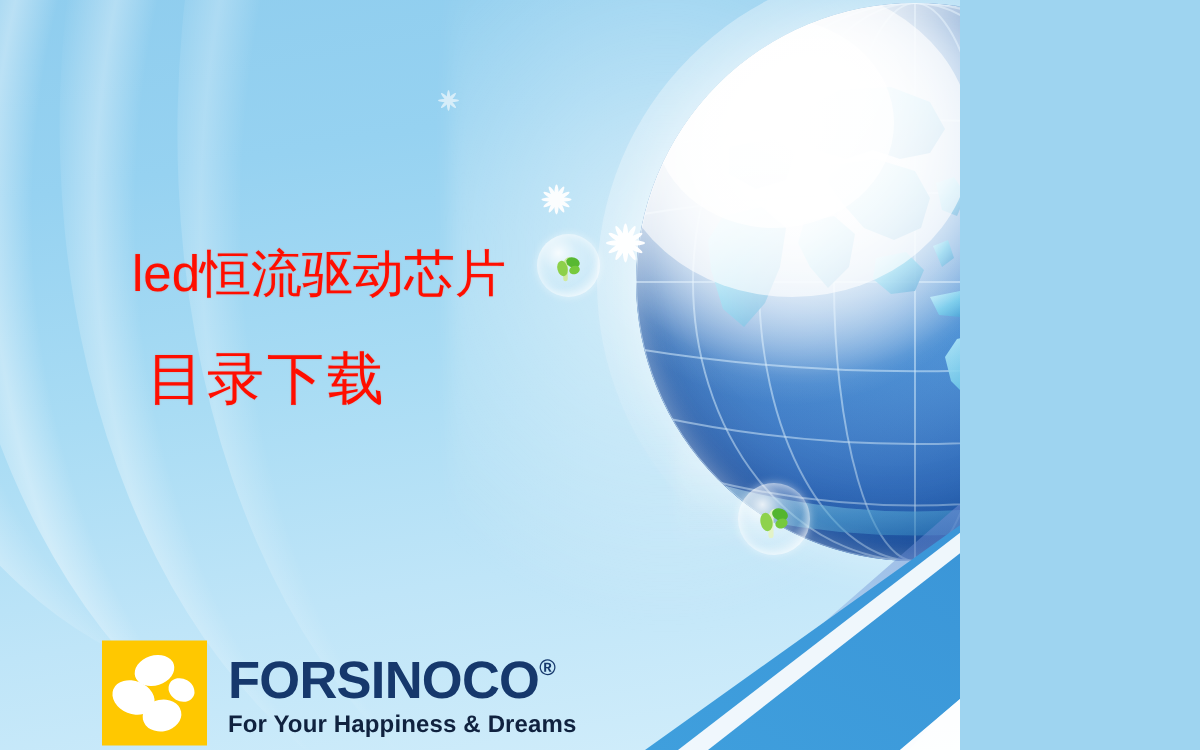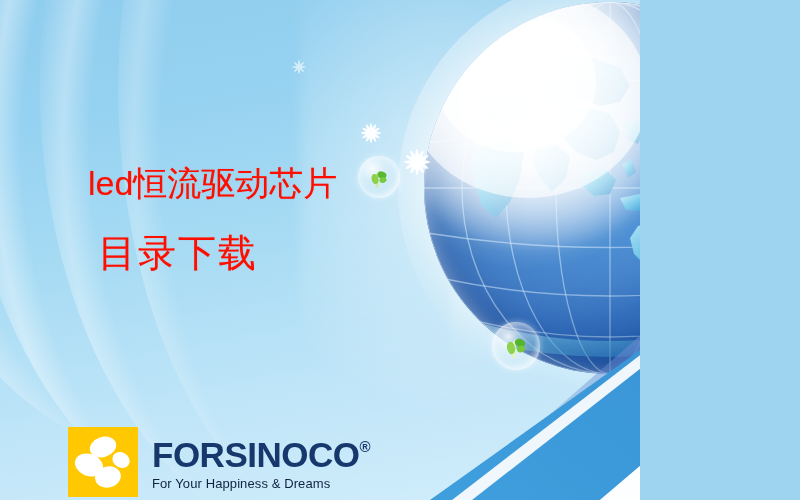--- a/index.html
+++ b/index.html
@@ -125,22 +125,22 @@
     width:70px;height:70px;background:#FFC800;flex:0 0 auto;
     position:relative;
   }
   .logo-text{margin-left:14px;padding-top:4px;}
   .logo-name{
     font-size:35px;font-weight:bold;color:#16386C;letter-spacing:-0.5px;
     line-height:1;white-space:nowrap;display:flex;align-items:flex-start;
   }
   .logo-reg{font-size:15px;line-height:1;margin-top:2px;}
   .logo-tag{
-    font-size:13px;color:#10223F;letter-spacing:0.1px;
-    margin-top:4px;white-space:nowrap;
+    font-size:16px;color:#10223F;letter-spacing:0.1px;
+    margin-top:4px;white-space:nowrap;font-weight:bold;
   }
 </style>
 </head>
 <body>
 
 <div id="stage">
 
   <div class="ribbon rib1"></div>
   <div class="ribbon rib2"></div>
   <div class="ribbon rib3"></div>

